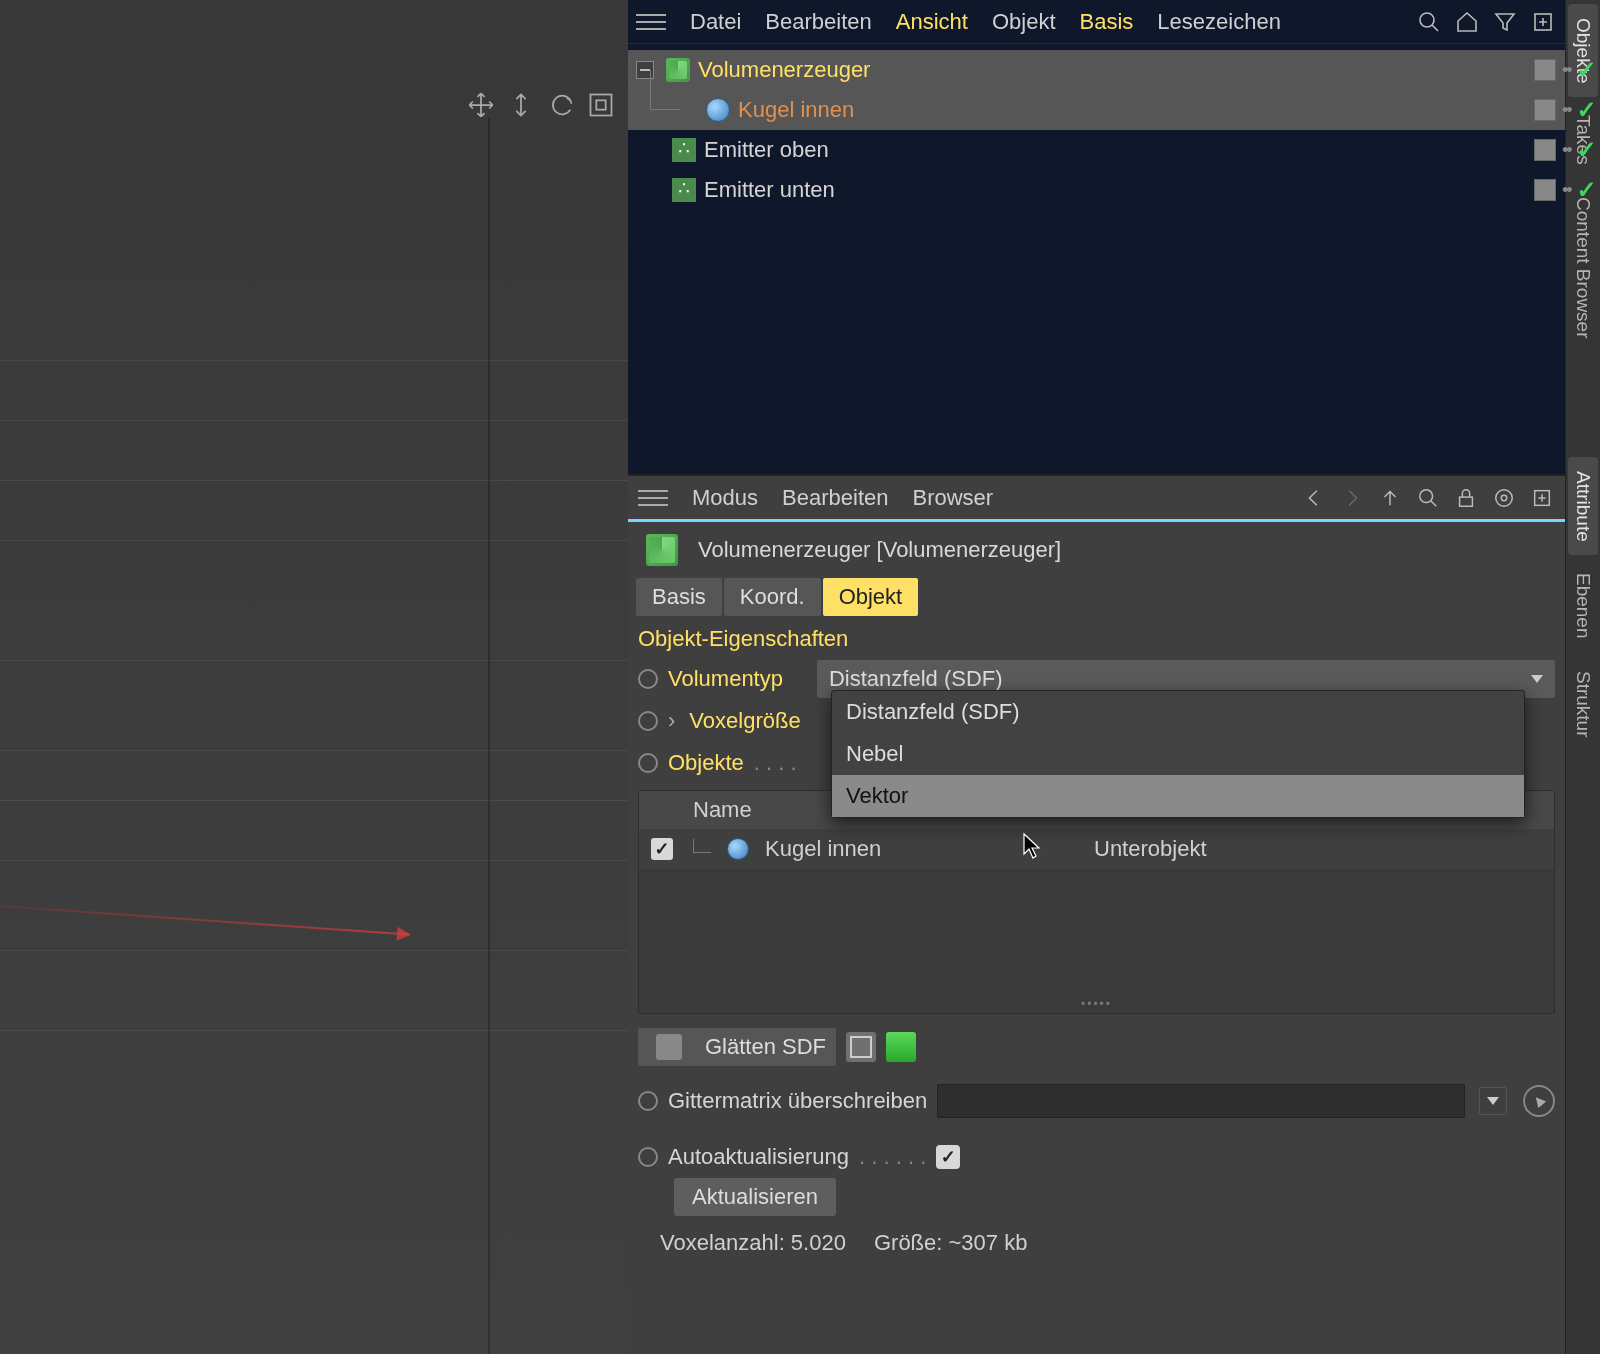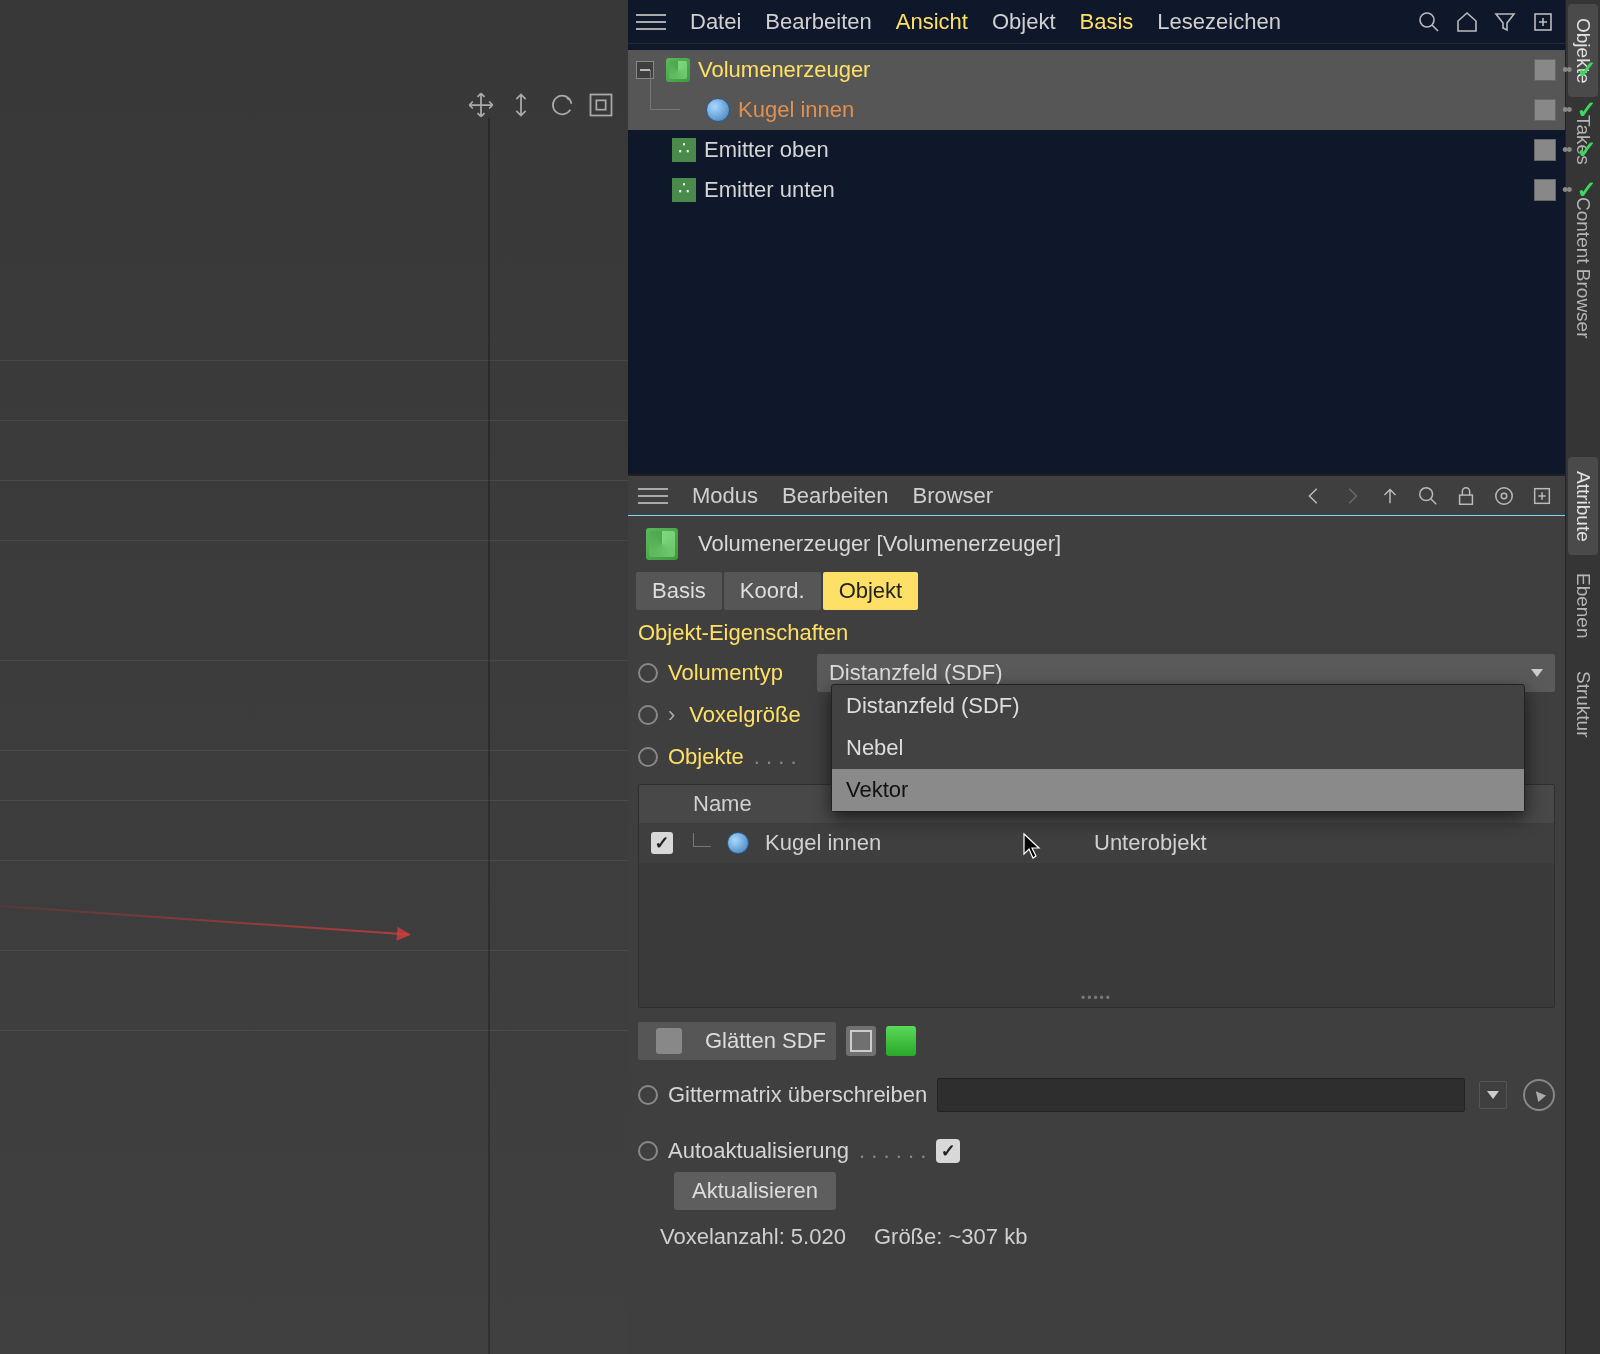--- a/index.html
+++ b/index.html
@@ -55,21 +55,21 @@
   
   
   .ico-volume{background:linear-gradient(135deg,#5db85d,#3d9a3d);border-radius:3px;position:relative;}
   .ico-volume::before{content:'';position:absolute;inset:3px;background:conic-gradient(#7fd87f,#4aa84a);border-radius:2px;}
   .ico-sphere{background:radial-gradient(circle at 35% 35%,#a8d8ff,#3a7ab8);border-radius:50%;border:1px solid #2a5a8a;}
   .ico-emitter{background:#4a8a4a;position:relative;}
   .ico-emitter::before{content:'∴';position:absolute;inset:0;color:#fff;font-size:18px;text-align:center;line-height:20px;}
   
   
   .am { flex:1; background:#3f3f3f; display:flex; flex-direction:column; overflow:hidden;}
-  .am-menu { display:flex; align-items:center; height:40px; gap:24px; padding:0 10px; border-bottom:1px solid #7dd3fc;}
+  .am-menu { display:flex; align-items:center; height:46px; gap:24px; padding:0 10px; border-bottom:3px solid #7dd3fc;}
   .am-menu .mi{color:#d0d0d0;font-size:22px;cursor:pointer;}
   .am-menu .tools{margin-left:auto;display:flex;gap:12px;}
   .am-menu .tools span{width:26px;height:26px;display:flex;align-items:center;justify-content:center;}
   .am-menu .tools svg{width:22px;height:22px;stroke:#bbb;fill:none;stroke-width:1.6;}
   .am-head { display:flex; align-items:center; gap:12px; padding:12px 10px;}
   .am-head .obj-icon{width:32px;height:32px;}
   .am-head .title{color:#d8d8d8;font-size:22px;}
   .am-tabs { display:flex; gap:2px; padding:0 8px;}
   .am-tab { background:#565656; color:#ddd; padding:6px 16px; border-radius:2px; font-size:22px; cursor:pointer;text-align:right;}
   .am-tab.active { background:#ffe066; color:#222;}

